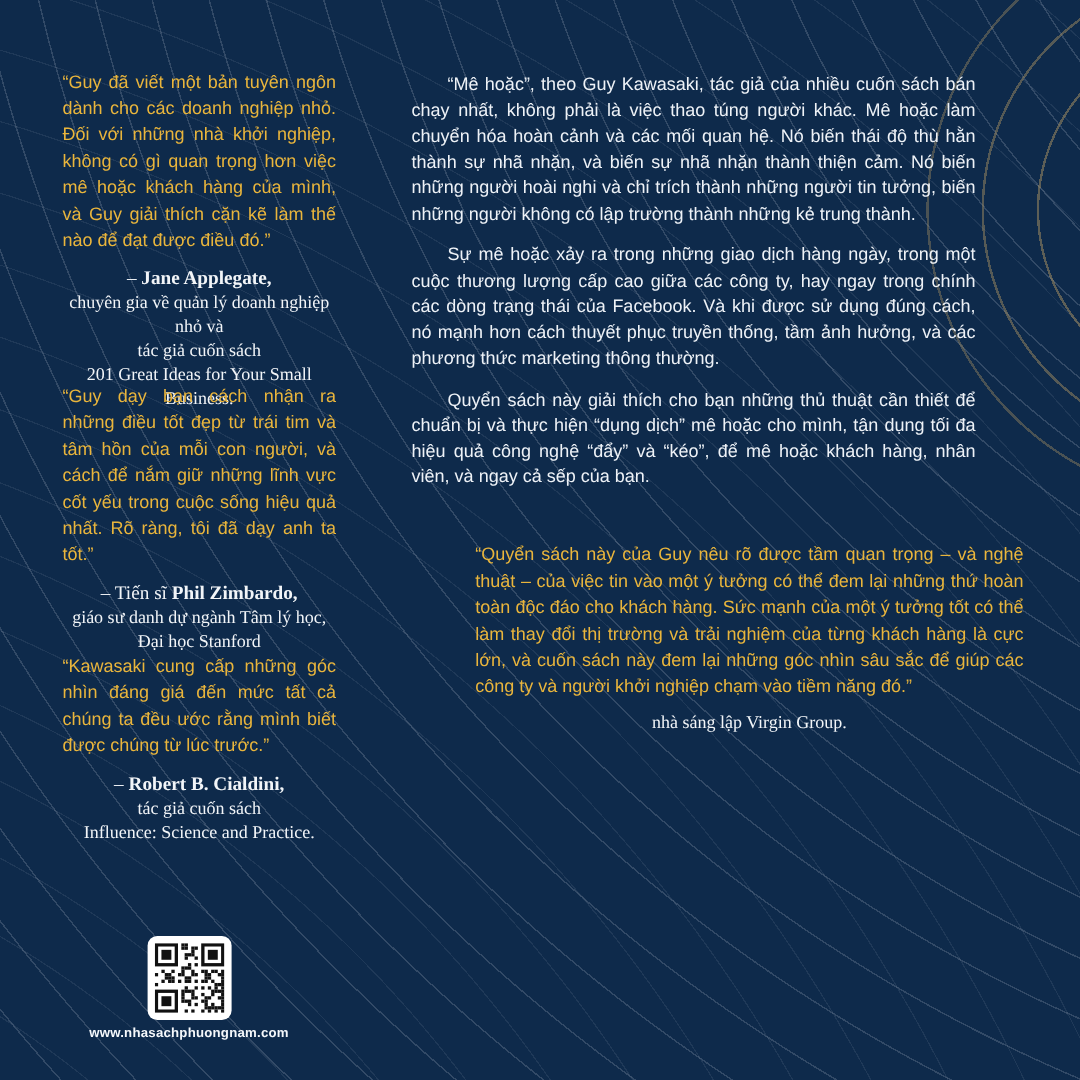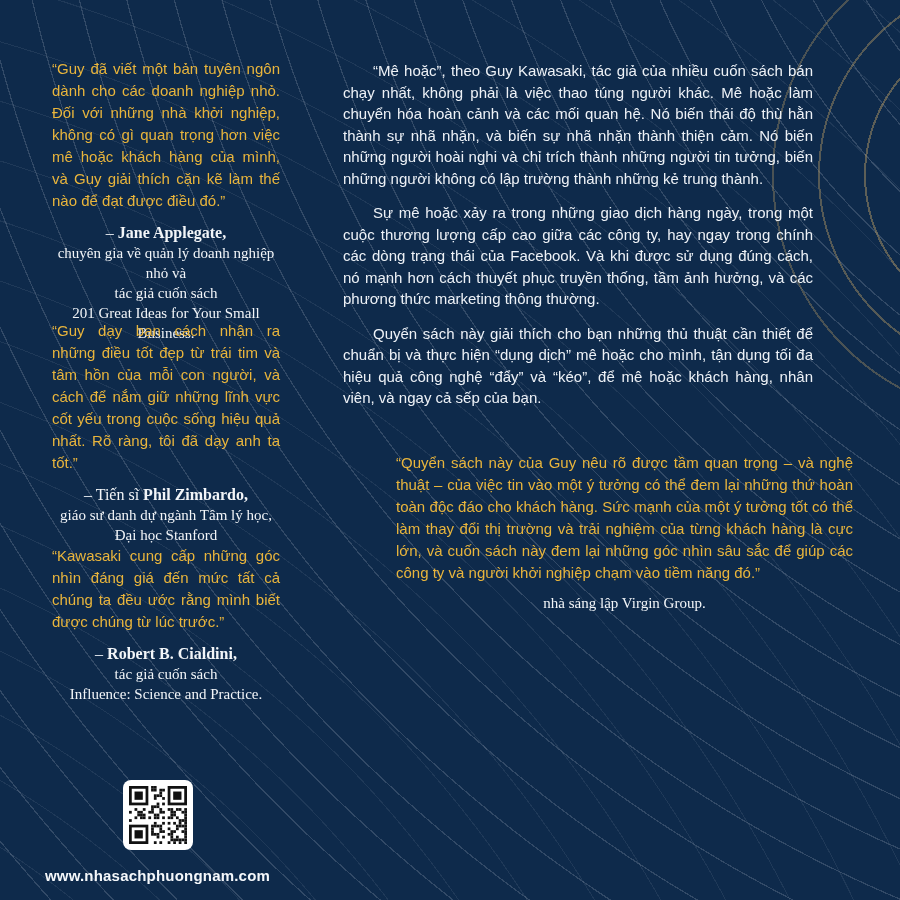--- a/index.html
+++ b/index.html
@@ -49,23 +49,23 @@
     margin:0 0 13px 0;
   }
   .right-quote{position:absolute;left:373px;width:457px;top:452px;margin-left:23px;}
   .footer{position:absolute;left:40px;top:780px;width:235px;text-align:center;}
   .qr-box{
     width:70px;height:70px;margin:0 auto;
     background:#ffffff;border-radius:8px;
     display:flex;align-items:center;justify-content:center;
   }
   .website{
-    margin-top:17px;
+    margin-top:5px;
     color:#f5f8fb;font-weight:bold;
-    font-size:15px;letter-spacing:.2px;
+    font-size:11px;letter-spacing:.2px;
   }
 </style>
 </head>
 <body>
 
 <div class="page">
 
   <div class="left-block q1">
     <p class="gold-quote">“Guy đã viết một bản tuyên ngôn dành cho các doanh nghiệp nhỏ. Đối với những nhà khởi nghiệp, không có gì quan trọng hơn việc mê hoặc khách hàng của mình, và Guy giải thích cặn kẽ làm thế nào để đạt được điều đó.”</p>
     <div class="attr">

